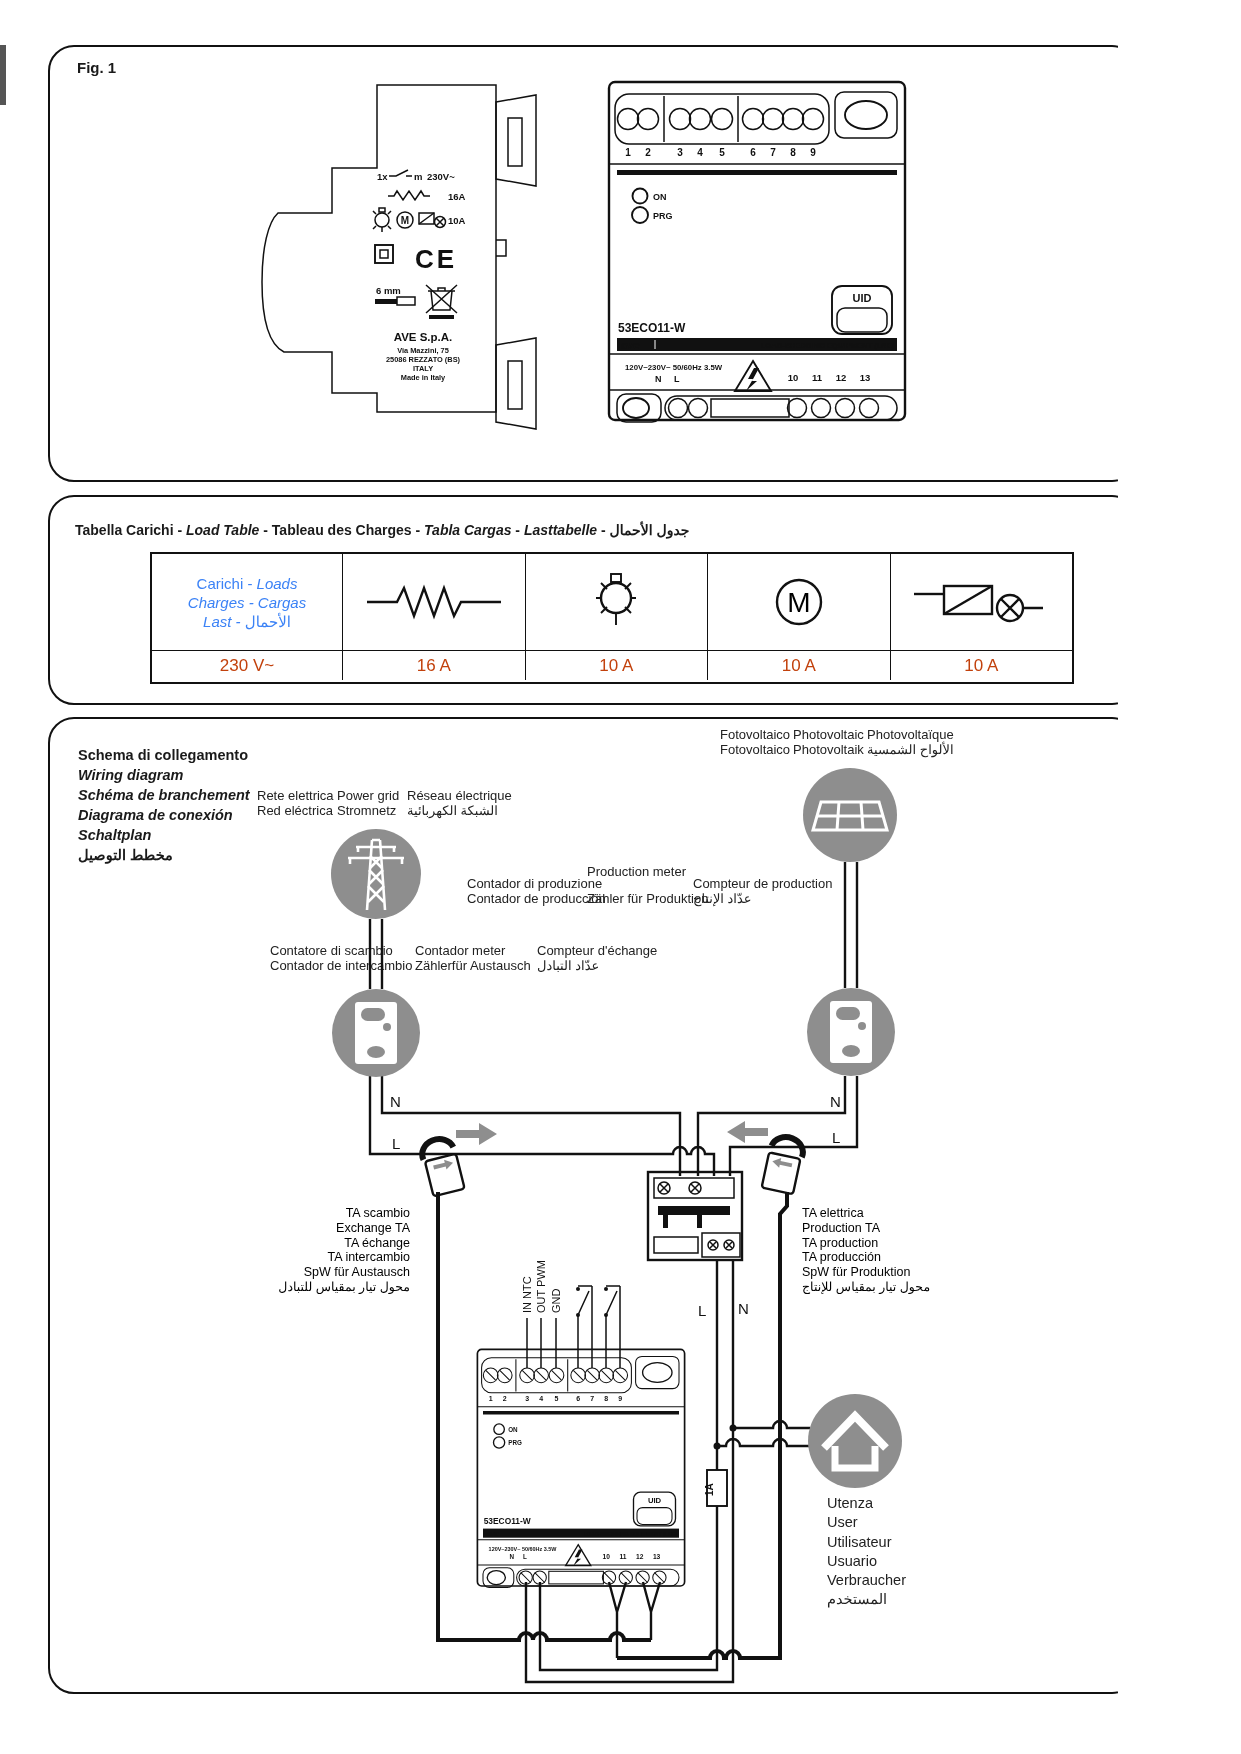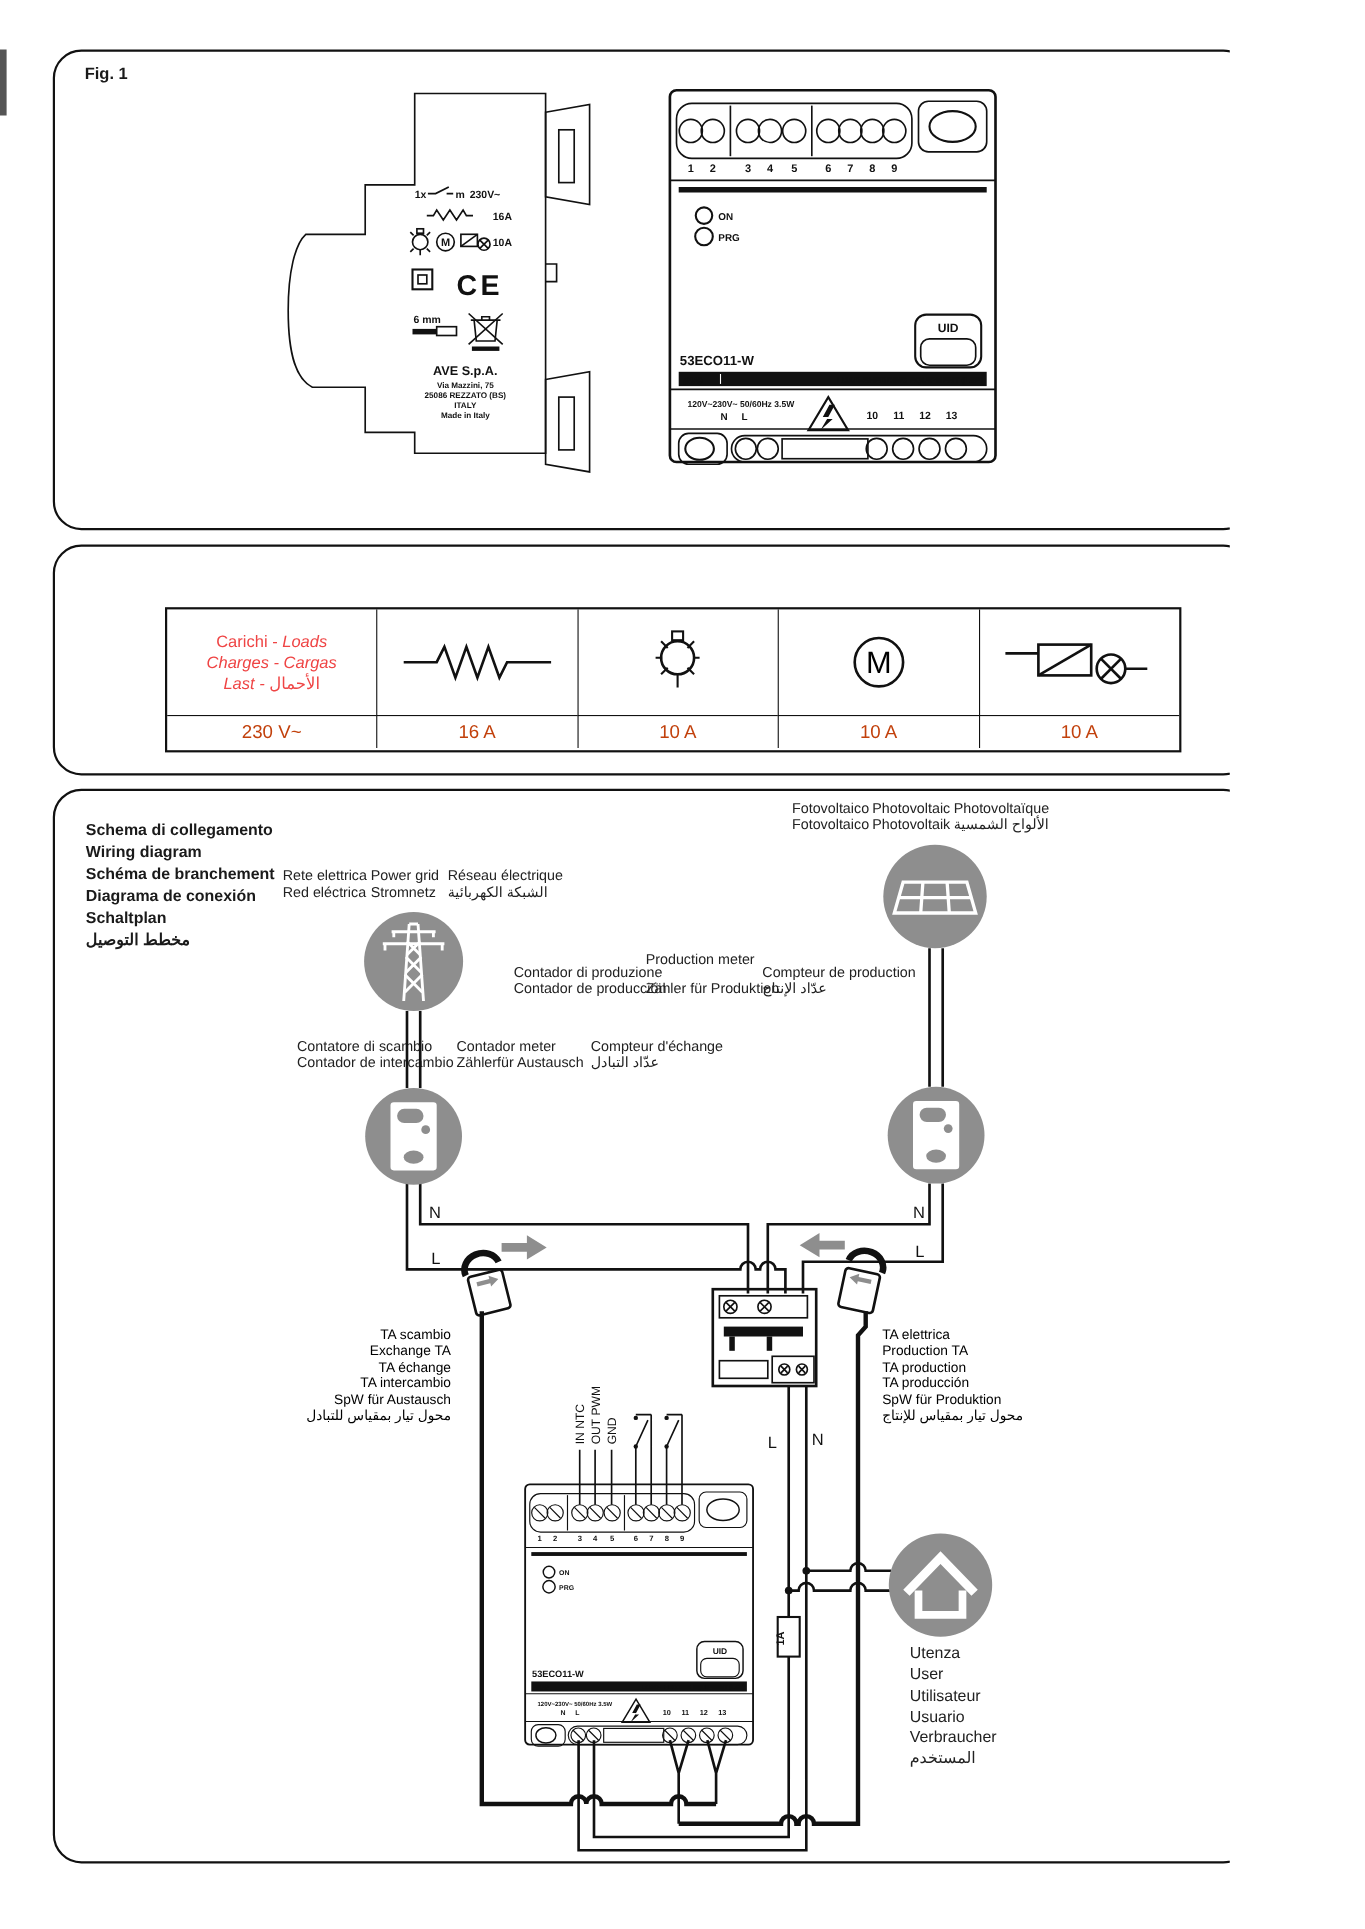--- a/index.html
+++ b/index.html
@@ -14,25 +14,25 @@
   .art text{font-family:"Liberation Sans",sans-serif;fill:#111;}
   .abs{position:absolute;white-space:nowrap;}
   .figlab{left:75px;top:57px;font-size:15px;font-weight:bold;}
   .lt-title{left:75px;top:522px;font-size:14px;font-weight:bold;}
   .lt-title .it{font-style:italic;}
   .ltable{position:absolute;left:150px;top:552px;width:920px;height:128px;border:2px solid #111;
           display:grid;grid-template-columns:190px 182.5px 182.5px 182.5px 182.5px;grid-template-rows:96px 30px;}
   .ltable .cell{border-left:1.6px solid #111;display:flex;align-items:center;justify-content:center;}
   .ltable .cell.first{border-left:none;}
   .ltable .vrow{border-top:1.6px solid #111;}
-  .hdrtxt{font-size:15px;line-height:19px;color:#ef4444;text-align:center;}
+  .hdrtxt{font-size:15px;line-height:19px;color:#3b82f6;text-align:center;}
   .hdrtxt .it{font-style:italic;}
   .val{font-size:17px;color:#c2410c;}
   .wir-head{left:78px;top:745px;font-size:14.5px;font-weight:bold;line-height:20px;}
-  .wir-head div:nth-child(n+2){}
+  .wir-head div:nth-child(n+2){font-style:italic;}
   .wir-head div:nth-child(6){font-style:normal;}
   .lbl{font-size:13px;color:#222;}
   .tablk{font-size:12.5px;line-height:14.8px;color:#000000;}
   .tablk.right{text-align:right;}
   .userblk{font-size:14.5px;line-height:19.3px;color:#222;}
   
   .ln{stroke:#111;fill:none;stroke-width:2.4;}
   .ln2{stroke:#111;fill:none;stroke-width:1.5;}
   .ln3{stroke:#111;fill:none;stroke-width:1.9;}
   .thk{stroke:#111;fill:none;stroke-width:4;}
@@ -42,20 +42,23 @@
 <body>
 
 <div class="page">
   <div class="print-mark"></div>
 
   <section class="panel p1">
     <div class="abs figlab" style="position:absolute;left:27px;top:12px;">Fig. 1</div>
   </section>
 
   <section class="panel p2"></section>
+  <div class="abs lt-title">
+    <span>Tabella Carichi - </span><span class="it">Load Table</span><span> - Tableau des Charges - </span><span class="it">Tabla Cargas</span><span> - </span><span class="it">Lasttabelle</span><span> - </span><span>جدول الأحمال</span>
+  </div>
 
   <div class="ltable">
     <div class="cell first">
       <div class="hdrtxt">
         <div><span>Carichi - </span><span class="it">Loads</span></div>
         <div class="it">Charges - Cargas</div>
         <div><span class="it">Last - </span><span>الأحمال</span></div>
       </div>
     </div>
     <div class="cell">

